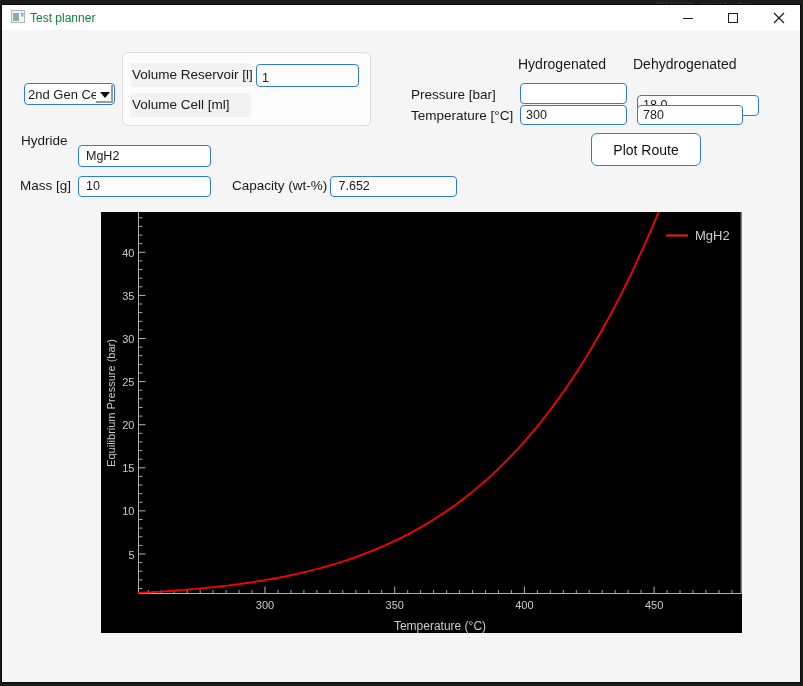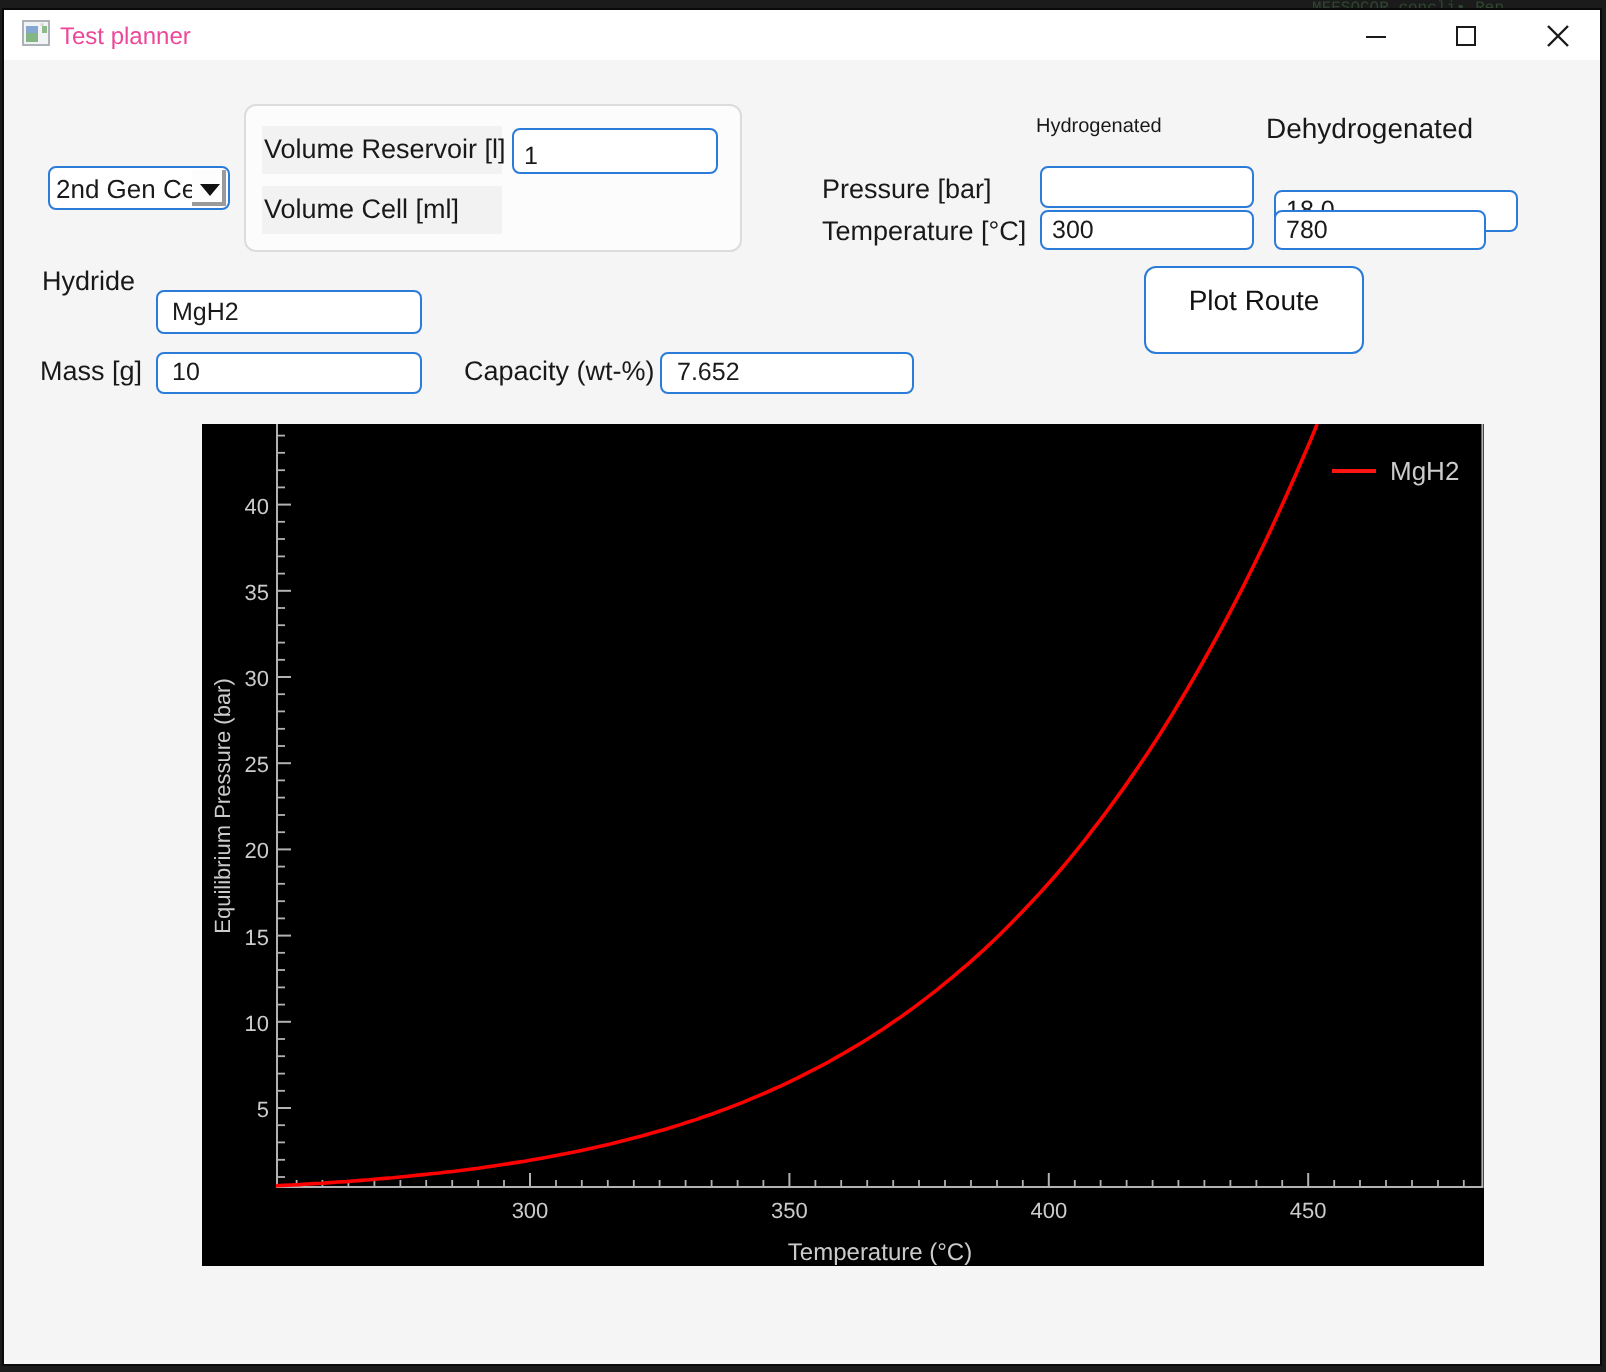--- a/index.html
+++ b/index.html
@@ -12,50 +12,50 @@
 <div class="ghost" style="left:656px;width:142px">MFESOCOR concli▪ Rep</div>
 <div id="win">
  <div id="tbar">
   <svg style="position:absolute;left:9px;top:5px" width="14" height="13" xmlns="http://www.w3.org/2000/svg">
     <rect x="0.5" y="0.5" width="13" height="12" fill="#f2f3f4" stroke="#adb2b8"></rect>
     <rect x="2" y="3" width="6" height="4.5" fill="#84a8d2"></rect>
     <rect x="2" y="6.5" width="6" height="4.5" fill="#83b585"></rect>
     <rect x="10" y="3" width="2.5" height="3.5" fill="#8fbb8a"></rect>
     <rect x="9.3" y="1.7" width="1.5" height="1.2" fill="#d4d4d4"></rect>
   </svg>
-  <div class="lbl" style="left:28px;top:5px;color:#ec4899;font-size:12px">Test planner</div>
+  <div class="lbl" style="left:28px;top:5px;color:#15803d;font-size:12px">Test planner</div>
   <div style="position:absolute;left:681px;top:12.5px;width:10px;height:1.2px;background:#1a1a1a"></div>
   <div style="position:absolute;left:726px;top:8px;width:10px;height:10px;border:1px solid #1a1a1a"></div>
   <svg style="position:absolute;left:771px;top:7px" width="12" height="12" xmlns="http://www.w3.org/2000/svg">
         <path d="M1,1 L11,11 M11,1 L1,11" stroke="#1a1a1a" stroke-width="1.2" fill="none"></path>
       </svg>
  </div>
 
  <div style="position:absolute;left:22px;top:78px;width:91px;height:22px;background:#fff;border:1px solid #2b7cd9;border-radius:4px;overflow:hidden">
    <div style="position:absolute;left:3px;top:2.5px;font-size:13px;color:#1a1a1a;white-space:nowrap;width:71px;overflow:hidden">2nd Gen Ce</div>
    <div style="position:absolute;right:1px;top:1px;width:17px;height:18px;background:#fdfdfd;box-shadow:inset -2px -2px 0 #9a9a9a"></div>
    <div style="position:absolute;right:4.5px;top:8px;width:0;height:0;border-left:5px solid transparent;border-right:5px solid transparent;border-top:6px solid #111"></div>
  </div>
 
  <div style="position:absolute;left:120px;top:47px;width:249px;height:74px;background:#fcfcfc;border:1px solid #dcdcdc;border-radius:6px"></div>
  <div style="position:absolute;left:129px;top:58px;width:120px;height:24px;background:#f2f2f2"></div>
  <div style="position:absolute;left:129px;top:88px;width:120px;height:24px;background:#f2f2f2"></div>
  <div class="lbl" style="left:130px;top:58px;line-height:24px">Volume Reservoir [l]</div>
  <div class="lbl" style="left:130px;top:88px;line-height:24px">Volume Cell [ml]</div>
  <div class="inp" style="left:254px;top:59px;width:103px;height:23px;line-height:26px">1</div>
 
- <div class="lbl" style="left:516px;top:51px;font-size:10px">Hydrogenated</div>
+ <div class="lbl" style="left:516px;top:51px;font-size:14px">Hydrogenated</div>
  <div class="lbl" style="left:631px;top:51px;font-size:14px">Dehydrogenated</div>
  <div class="lbl" style="left:409px;top:82px">Pressure [bar]</div>
  <div class="lbl" style="left:409px;top:103px">Temperature [°C]</div>
  <div class="inp" style="left:518px;top:78px;width:107px;height:21px"></div>
  <div class="inp" style="left:635px;top:90px;width:122px;height:21px">18.0</div>
  <div class="inp" style="left:518px;top:100px;width:107px;height:20px;line-height:18px">300</div>
  <div class="inp" style="left:635px;top:100px;width:106px;height:20px;line-height:18px">780</div>
- <div style="position:absolute;left:570px;top:128px;width:110px;height:44px;background:#fff;border:1px solid #2b7cd9;border-radius:6px;text-align:center;line-height:32px;font-size:14px;color:#111">Plot Route</div>
+ <div style="position:absolute;left:589px;top:128px;width:110px;height:33px;background:#fff;border:1px solid #2b7cd9;border-radius:6px;text-align:center;line-height:32px;font-size:14px;color:#111">Plot Route</div>
 
  <div class="lbl" style="left:19px;top:128px">Hydride</div>
  <div class="inp" style="left:76px;top:140px;width:133px;height:22px;line-height:20px;padding-left:7px">MgH2</div>
  <div class="lbl" style="left:18px;top:173px">Mass [g]</div>
  <div class="inp" style="left:76px;top:171px;width:133px;height:21px;padding-left:7px">10</div>
  <div class="lbl" style="left:230px;top:173px">Capacity (wt-%)</div>
  <div class="inp" style="left:327.5px;top:171px;width:127px;height:21px;padding-left:8px">7.652</div>
 
  <div style="position:absolute;left:99px;top:207px">
       <svg width="641" height="421" xmlns="http://www.w3.org/2000/svg" style="display:block">

